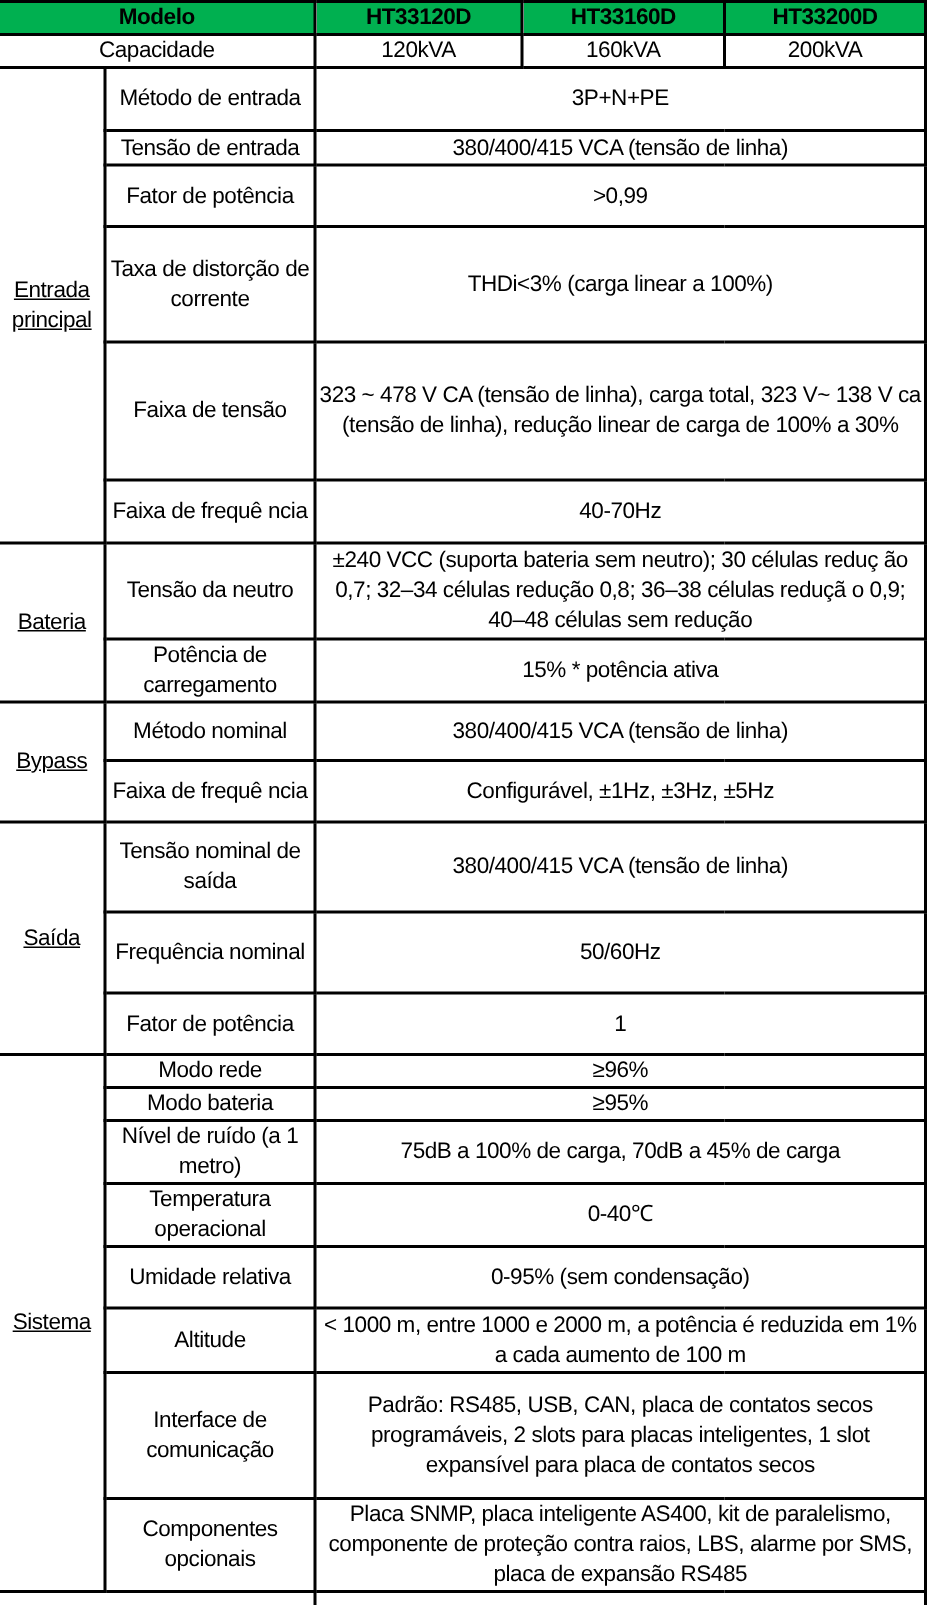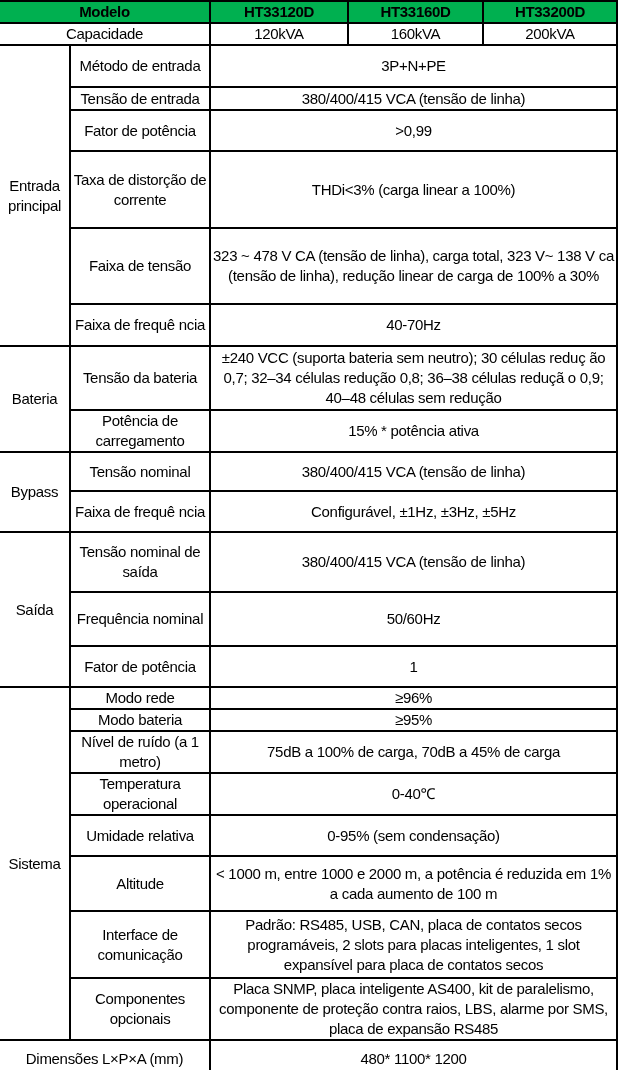--- a/index.html
+++ b/index.html
@@ -22,21 +22,21 @@
     padding: 0 2px;
     overflow: hidden;
     word-break: normal;
   }
   table.spec tr.head td {
     background: #00b050;
     font-weight: bold;
     border-color: #000;
   }
   table.spec td.outer-left { border-left: none; }
-  td.group { text-align: center; }
+  td.group { text-align: center; text-decoration: underline; }
   col.c0 { width: 70px; }
   col.c1 { width: 140px; }
   col.c2 { width: 138px; }
   col.c3 { width: 135px; }
   col.c4 { width: 134px; }
 </style>
 </head>
 <body>
 
 <table class="spec">
@@ -73,42 +73,42 @@
       <td colspan="3">380/400/415 VCA (tensão de linha)</td>
     </tr>
     <tr style="height:41px">
       <td>Fator de potência</td>
       <td colspan="3">&gt;0,99</td>
     </tr>
     <tr style="height:77px">
       <td>Taxa de distorção de corrente</td>
       <td colspan="3">THDi&lt;3% (carga linear a 100%)</td>
     </tr>
-    <tr style="height:76px">
+    <tr style="height:92px">
       <td>Faixa de tensão</td>
       <td colspan="3">323 ~ 478 V CA (tensão de linha), carga total, 323 V~ 138 V ca (tensão de linha), redução linear de carga de 100% a 30%</td>
     </tr>
     <tr style="height:42px">
       <td>Faixa de frequê ncia</td>
       <td colspan="3">40-70Hz</td>
     </tr>
 
     <tr style="height:64px">
       <td rowspan="2" class="outer-left group">Bateria</td>
-      <td>Tensão da bateria</td>
+      <td>Tensão da neutro</td>
       <td colspan="3">±240 VCC (suporta bateria sem neutro); 30 células reduç ão 0,7; 32–34 células redução 0,8; 36–38 células reduçã o 0,9; 40–48 células sem redução</td>
     </tr>
     <tr style="height:31px">
       <td>Potência de carregamento</td>
       <td colspan="3">15% * potência ativa</td>
     </tr>
 
     <tr style="height:39px">
       <td rowspan="2" class="outer-left group">Bypass</td>
-      <td>Tensão nominal</td>
+      <td>Método nominal</td>
       <td colspan="3">380/400/415 VCA (tensão de linha)</td>
     </tr>
     <tr style="height:41px">
       <td>Faixa de frequê ncia</td>
       <td colspan="3">Configurável, ±1Hz, ±3Hz, ±5Hz</td>
     </tr>
 
     <tr style="height:60px">
       <td rowspan="3" class="outer-left group">Saída</td>
       <td>Tensão nominal de saída</td>
@@ -137,25 +137,25 @@
       <td colspan="3">75dB a 100% de carga, 70dB a 45% de carga</td>
     </tr>
     <tr style="height:41px">
       <td>Temperatura operacional</td>
       <td colspan="3">0-40℃</td>
     </tr>
     <tr style="height:41px">
       <td>Umidade relativa</td>
       <td colspan="3">0-95% (sem condensação)</td>
     </tr>
-    <tr style="height:55px">
+    <tr style="height:43px">
       <td>Altitude</td>
       <td colspan="3">&lt; 1000 m, entre 1000 e 2000 m, a potência é reduzida em 1% a cada aumento de 100 m</td>
     </tr>
-    <tr style="height:67px">
+    <tr style="height:84px">
       <td>Interface de comunicação</td>
       <td colspan="3">Padrão: RS485, USB, CAN, placa de contatos secos programáveis, 2 slots para placas inteligentes, 1 slot expansível para placa de contatos secos</td>
     </tr>
     <tr style="height:53px">
       <td>Componentes opcionais</td>
       <td colspan="3">Placa SNMP, placa inteligente AS400, kit de paralelismo, componente de proteção contra raios, LBS, alarme por SMS, placa de expansão RS485</td>
     </tr>
 
     <tr style="height:38px">
       <td colspan="2" class="outer-left">Dimensões L×P×A (mm)</td>

